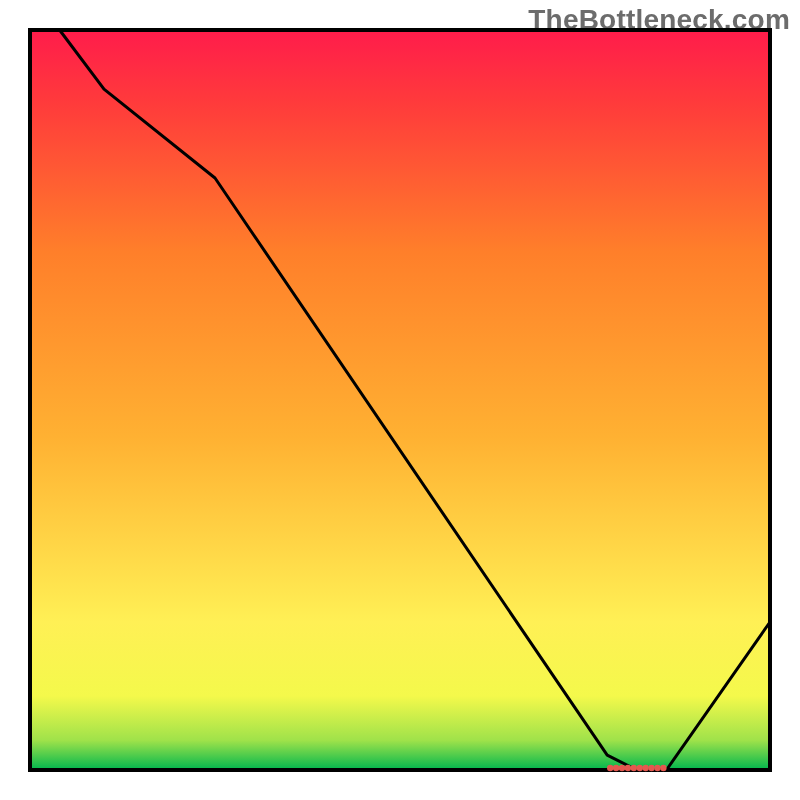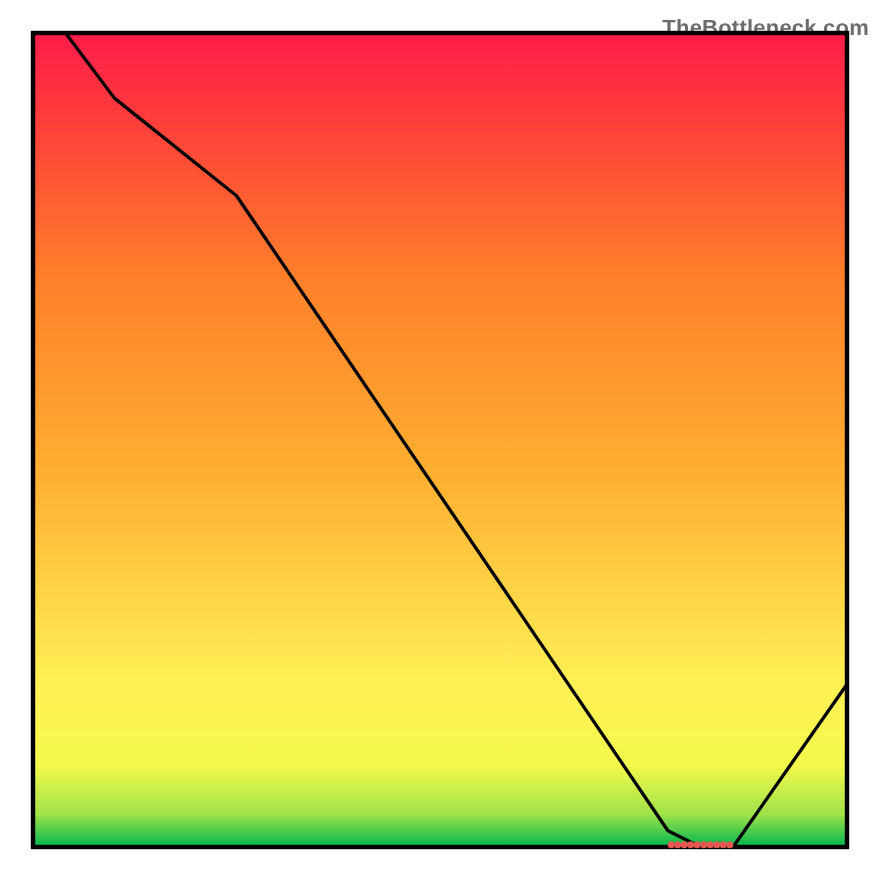--- a/index.html
+++ b/index.html
@@ -13,26 +13,25 @@
   }
   .stage {
     position: relative;
     width: 800px;
     height: 800px;
   }
   .watermark {
     position: absolute;
     top: 4px;
     right: 10px;
-    font-size: 20px;
+    font-size: 28px;
     font-weight: 600;
     color: #6c6c6c;
     letter-spacing: 0.2px;
     user-select: none;
-    margin-top: 11px;
   }
   svg.chart {
     position: absolute;
     left: 0;
     top: 0;
   }
 </style>
 </head>
 <body>
 

